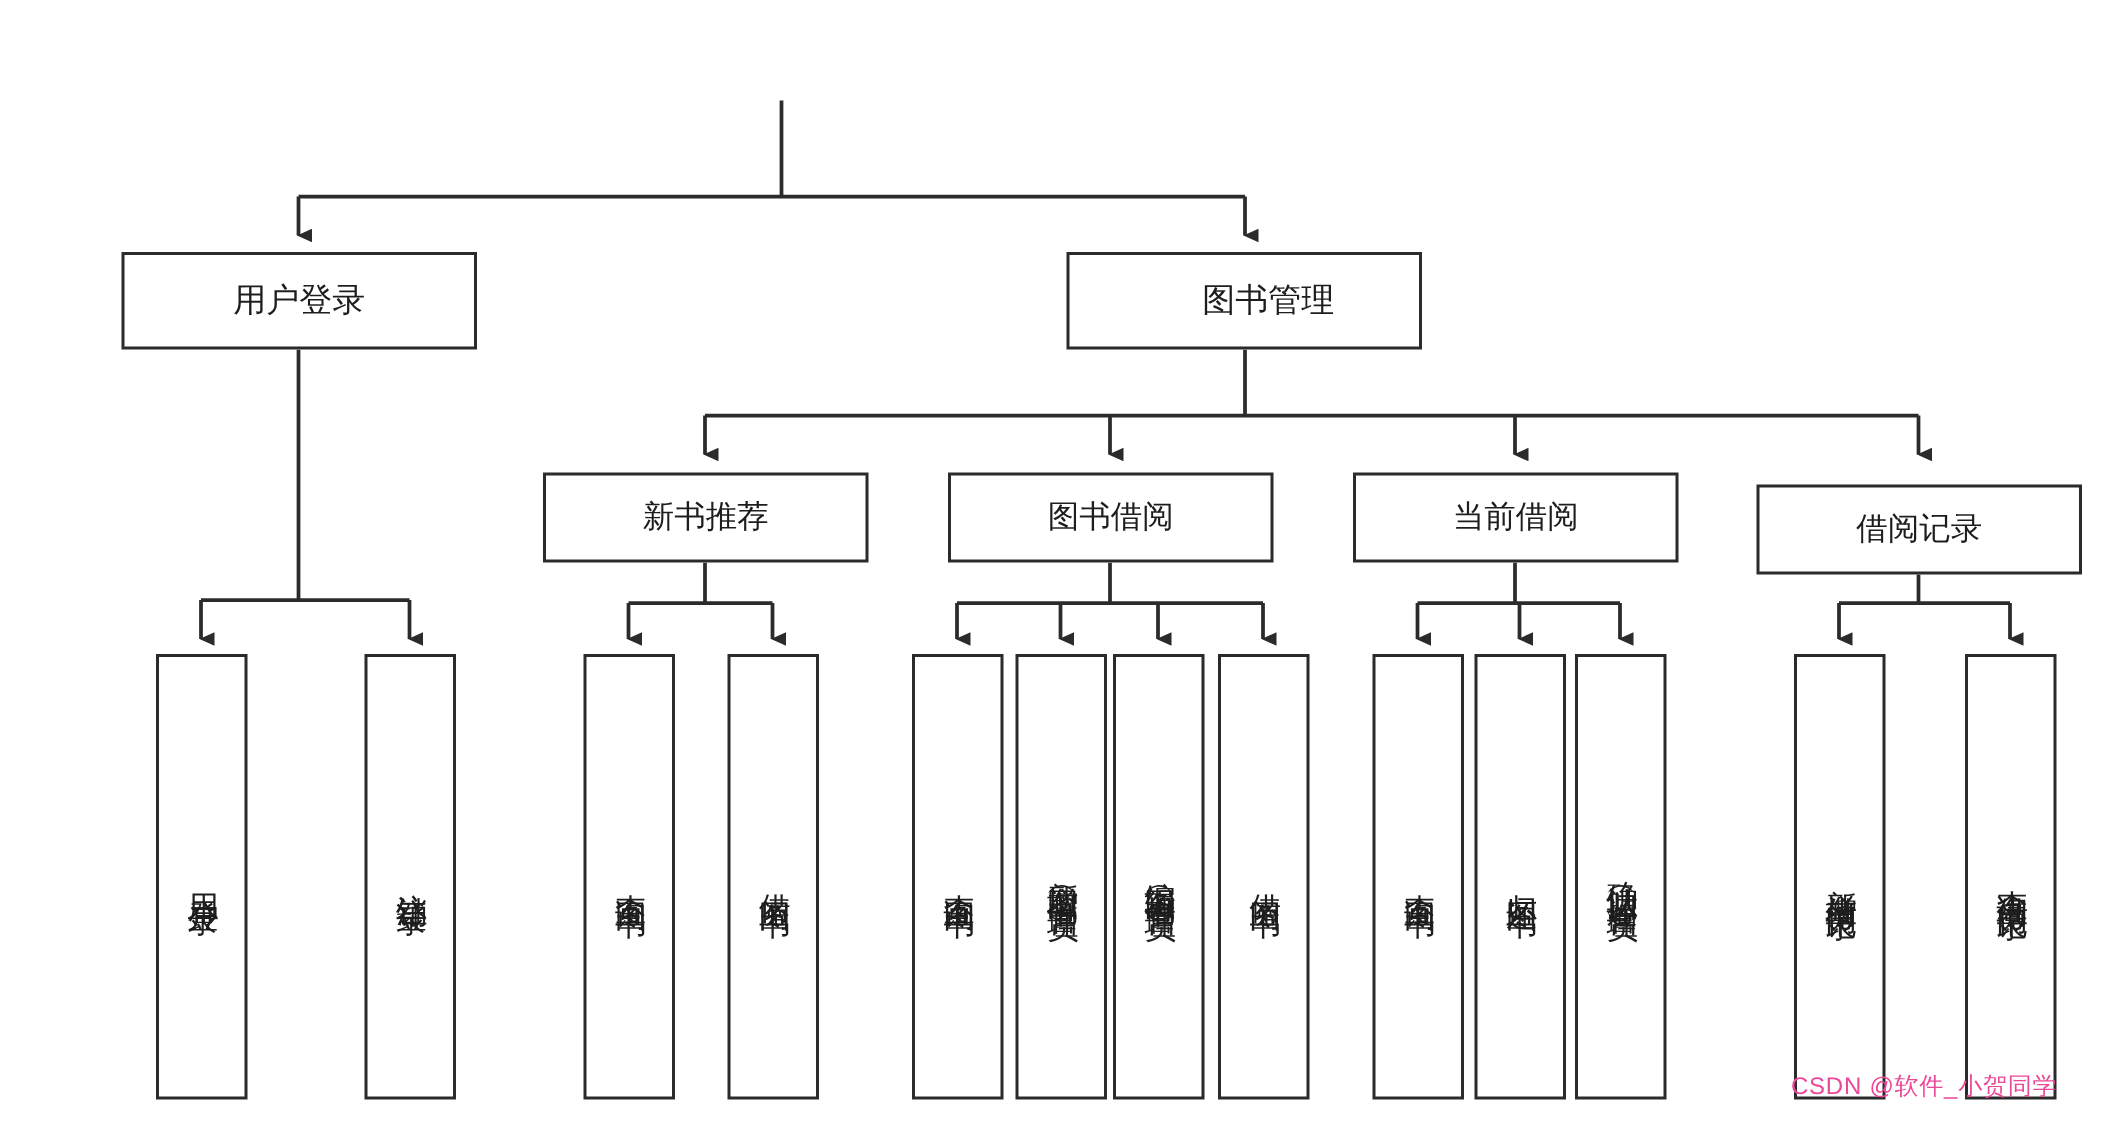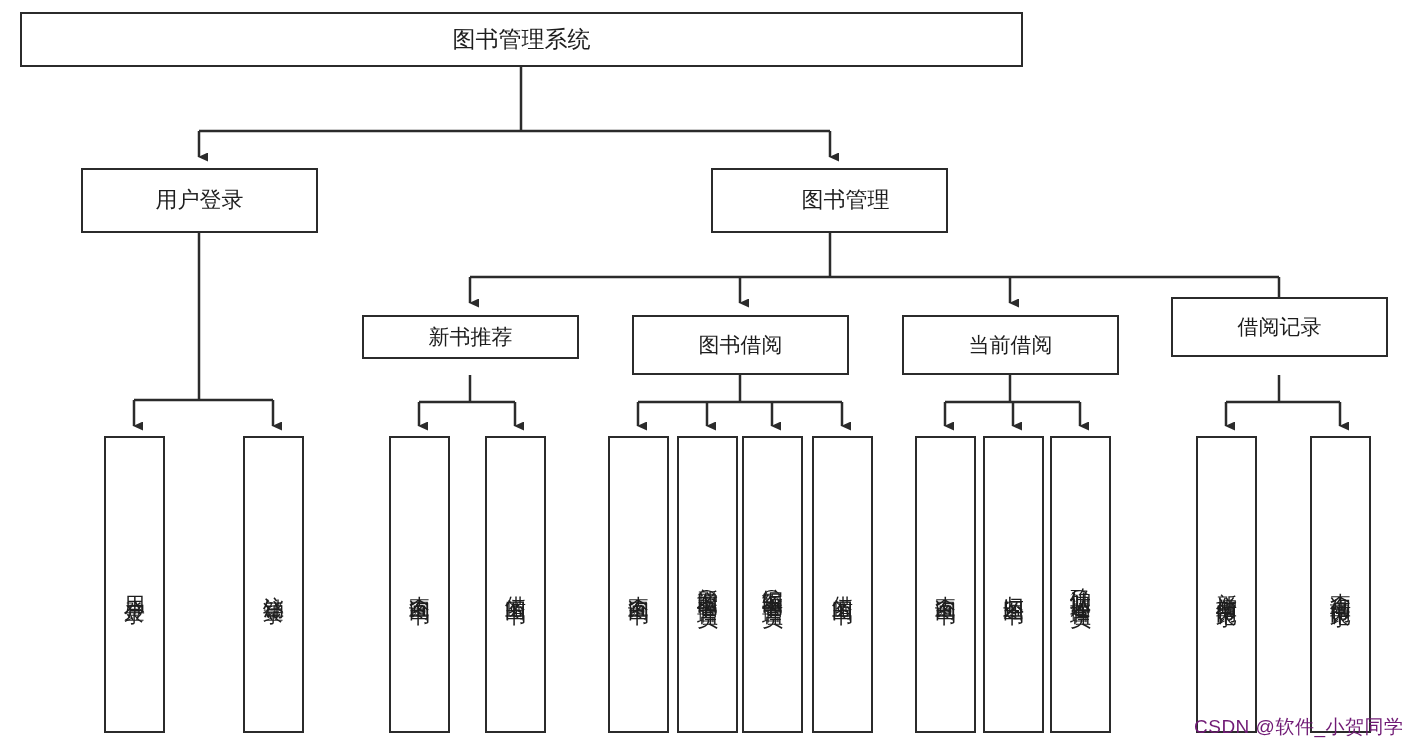--- a/index.html
+++ b/index.html
@@ -50,22 +50,22 @@
   .node-leaf .label {
     writing-mode: vertical-rl;
     text-orientation: upright;
     font-size: 21px;
     letter-spacing: 3px;
     line-height: 1.05;
     white-space: pre;
   }
   .watermark {
     position: absolute;
-    color: #701a75;
-    font-size: 19px;
+    color: #ec4899;
+    font-size: 16px;
     letter-spacing: 0.5px;
     white-space: nowrap;
     user-select: none;
   }
 </style>
 </head>
 <body>
 
 <div id="canvas">
 
@@ -116,41 +116,38 @@
       <path d="M1013,402 L1013,426" marker-end="url(#arrowhead)"></path>
       <path d="M1080,402 L1080,426" marker-end="url(#arrowhead)"></path>
 
       <path d="M1279,375 L1279,402"></path>
       <path d="M1226,402 L1340,402"></path>
       <path d="M1226,402 L1226,426" marker-end="url(#arrowhead)"></path>
       <path d="M1340,402 L1340,426" marker-end="url(#arrowhead)"></path>
     </g>
   </svg>
 
-  <div class="node node-root" style="left: 20px; top: 12px; width: 1003px; height: 55px;">
-    <span class="label">图书管理系统</span>
-  </div>
 
   <div class="node node-l2" style="left: 81px; top: 168px; width: 237px; height: 65px;">
     <span class="label">用户登录</span>
   </div>
   <div class="node node-l2" style="left: 711px; top: 168px; width: 237px; height: 65px; padding-left: 32px;">
     <span class="label">图书管理</span>
   </div>
 
-  <div class="node node-l3" style="left: 362px; top: 315px; width: 217px; height: 44px;">
+  <div class="node node-l3" style="left: 362px; top: 315px; width: 217px; height: 60px;">
     <span class="label">新书推荐</span>
   </div>
   <div class="node node-l3" style="left: 902px; top: 315px; width: 217px; height: 60px;">
     <span class="label">当前借阅</span>
   </div>
   <div class="node node-l3" style="left: 632px; top: 315px; width: 217px; height: 60px;">
     <span class="label">图书借阅</span>
   </div>
-  <div class="node node-l3" style="left: 1171px; top: 297px; width: 217px; height: 60px;">
+  <div class="node node-l3" style="left: 1171px; top: 323px; width: 217px; height: 60px;">
     <span class="label">借阅记录</span>
   </div>
 
   <div class="node node-leaf" style="left: 104px; top: 436px; width: 61px; height: 297px;">
     <span class="label">用户登录</span>
   </div>
   <div class="node node-leaf" style="left: 243px; top: 436px; width: 61px; height: 297px;">
     <span class="label">注销登录</span>
   </div>
   <div class="node node-leaf" style="left: 389px; top: 436px; width: 61px; height: 297px;">

